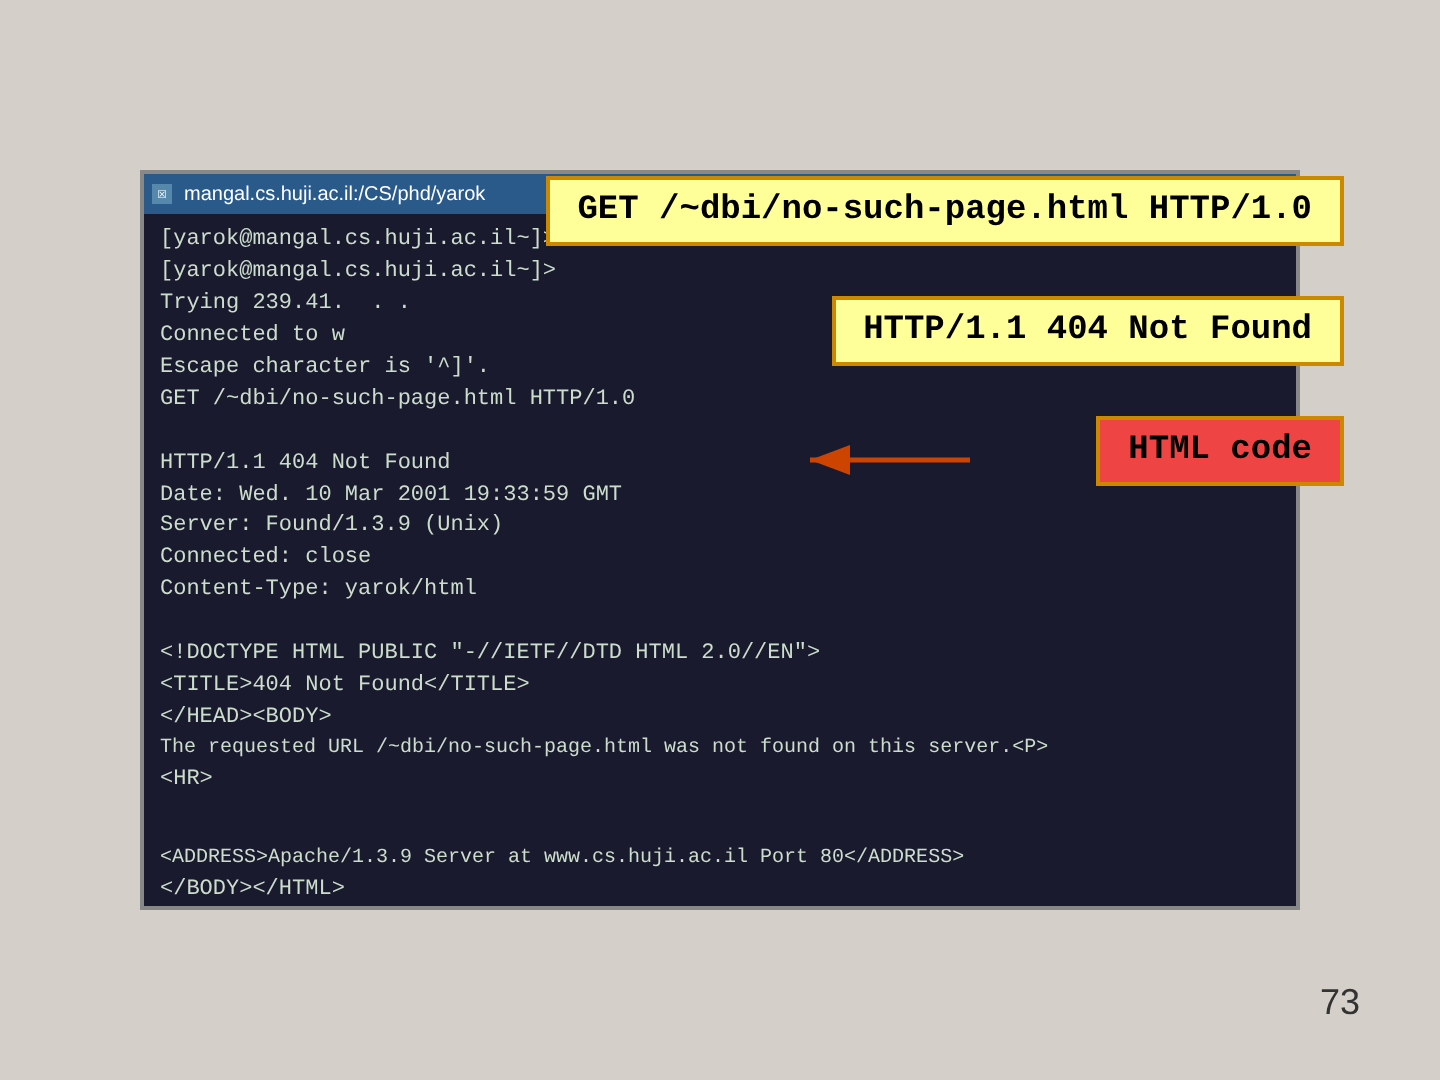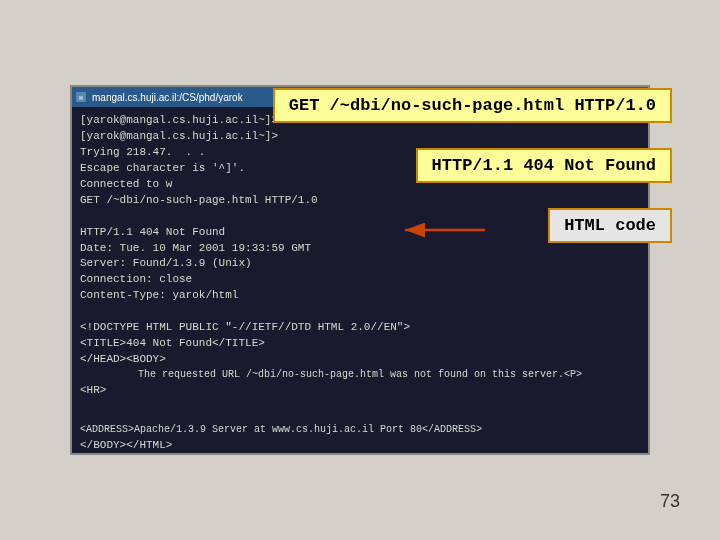--- a/index.html
+++ b/index.html
@@ -121,21 +121,21 @@
       font-family: 'Courier New', monospace;
       font-size: 17px;
       background: #ffff99;
     }
 
     .callout-html {
       top: 188px;
       right: 28px;
       font-family: 'Courier New', monospace;
       font-size: 17px;
-      background: #e5e5e5;
+      background: #ef4444;
     }
 
     .page-number {
       position: absolute;
       bottom: 8px;
       right: 20px;
       font-size: 18px;
       color: #333;
       font-family: Arial, sans-serif;
     }
@@ -151,35 +151,35 @@
       <span class="titlebar-text">mangal.cs.huji.ac.il:/CS/phd/yarok</span>
       <div class="titlebar-buttons">
         <div class="titlebar-btn">_</div>
         <div class="titlebar-btn">□</div>
         <div class="titlebar-btn">×</div>
       </div>
     </div>
     <div class="terminal-body">
       <div class="line">[yarok@mangal.cs.huji.ac.il~]&gt;</div>
       <div class="line">[yarok@mangal.cs.huji.ac.il~]&gt;</div>
-      <div class="line">Trying 218.47.  . .</div>
+      <div class="line">Trying 239.41.  . .</div>
+      <div class="line">Connected to w</div>
       <div class="line">Escape character is '^]'.</div>
-      <div class="line">Connected to w</div>
       <div class="line">GET /~dbi/no-such-page.html HTTP/1.0</div>
       <div class="line">&nbsp;</div>
       <div class="line">HTTP/1.1 404 Not Found</div>
-      <div class="line">Date: Tue. 10 Mar 2001 19:33:59 GMT</div>
+      <div class="line">Date: Wed. 10 Mar 2001 19:33:59 GMT</div>
       <div class="line">Server: Found/1.3.9 (Unix)</div>
-      <div class="line">Connection: close</div>
+      <div class="line">Connected: close</div>
       <div class="line">Content-Type: yarok/html</div>
       <div class="line">&nbsp;</div>
       <div class="line">&lt;!DOCTYPE HTML PUBLIC "-//IETF//DTD HTML 2.0//EN"&gt;</div>
       <div class="line">&lt;TITLE&gt;404 Not Found&lt;/TITLE&gt;</div>
       <div class="line">&lt;/HEAD&gt;&lt;BODY&gt;</div>
-      <div class="line" style="font-size:10px;text-align:center;">The requested URL /~dbi/no-such-page.html was not found on this server.&lt;P&gt;</div>
+      <div class="line" style="font-size:10px;">The requested URL /~dbi/no-such-page.html was not found on this server.&lt;P&gt;</div>
       <div class="line">&lt;HR&gt;</div>
       <div class="line" style="font-size:10px;margin-top:25px;">&lt;ADDRESS&gt;Apache/1.3.9 Server at www.cs.huji.ac.il Port 80&lt;/ADDRESS&gt;</div>
       <div class="line">&lt;/BODY&gt;&lt;/HTML&gt;</div>
 
     </div>
   </div>
 
   <div class="callout-box callout-get">
     <span>GET /~dbi/no-such-page.html HTTP/1.0</span>
   </div>

